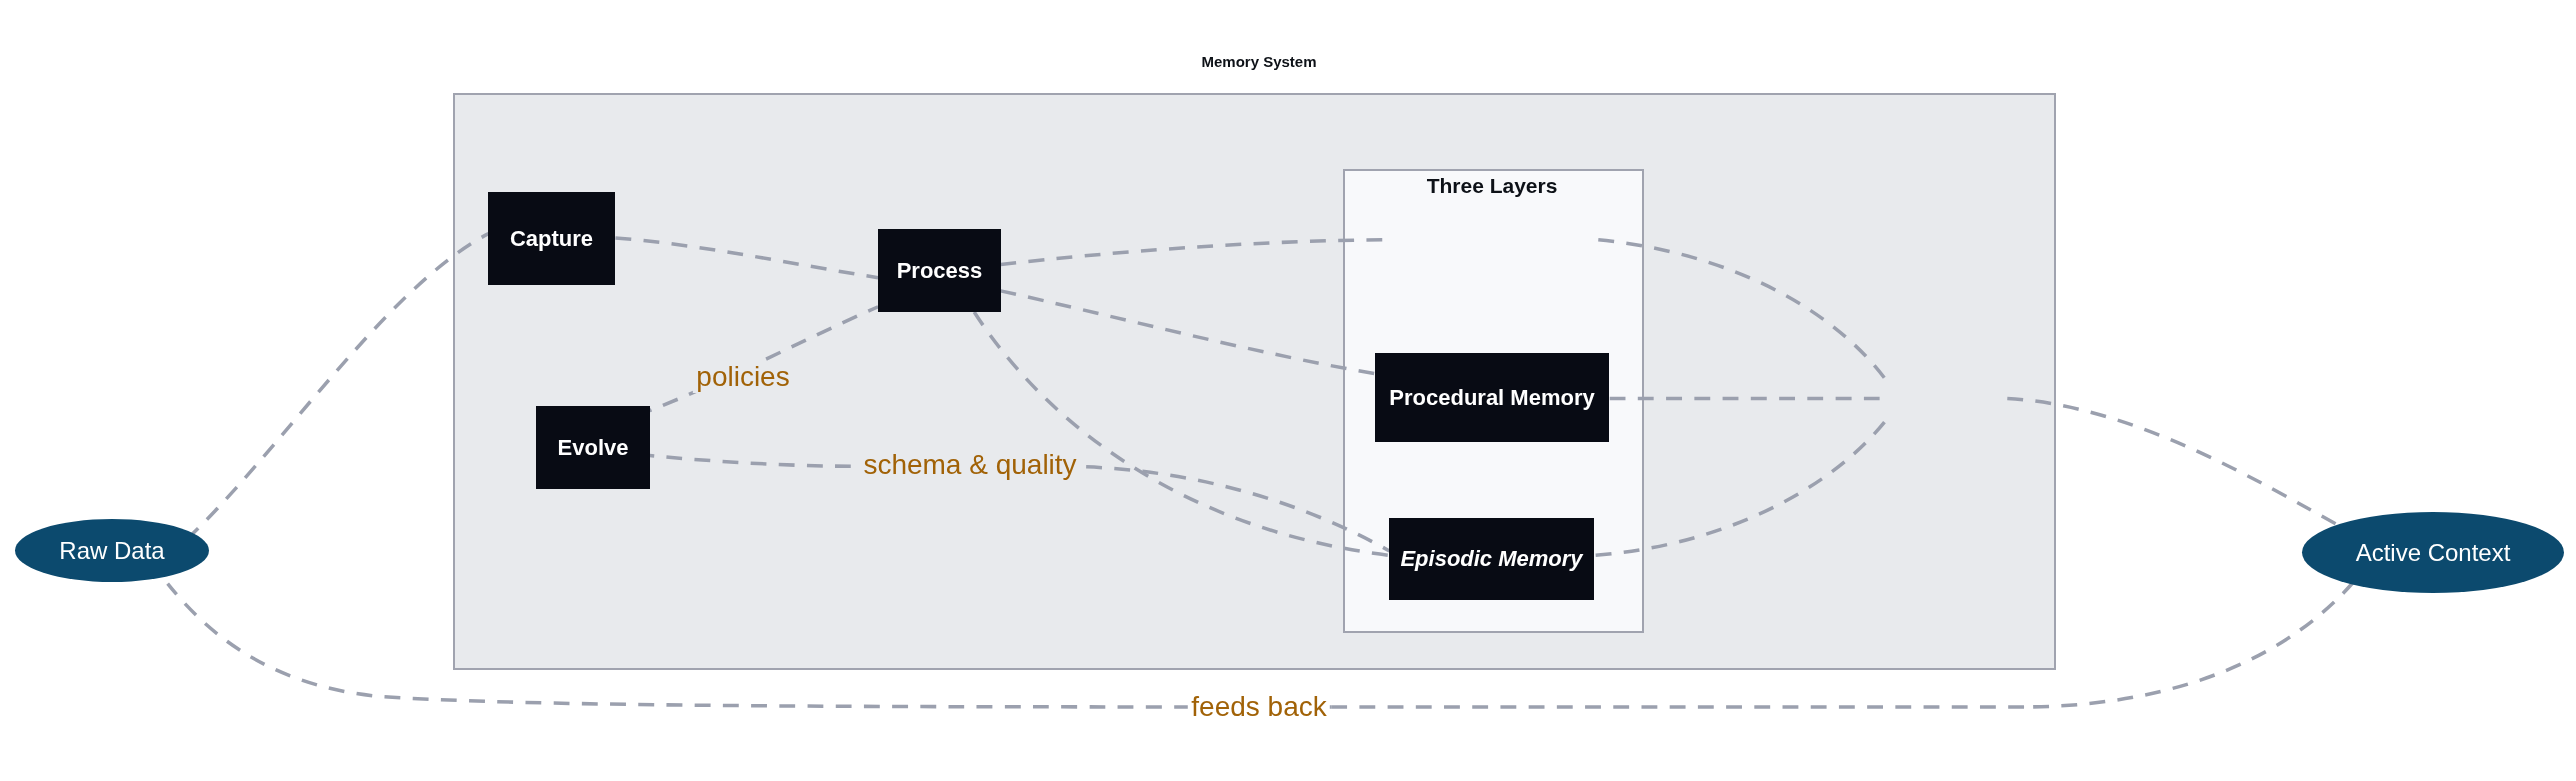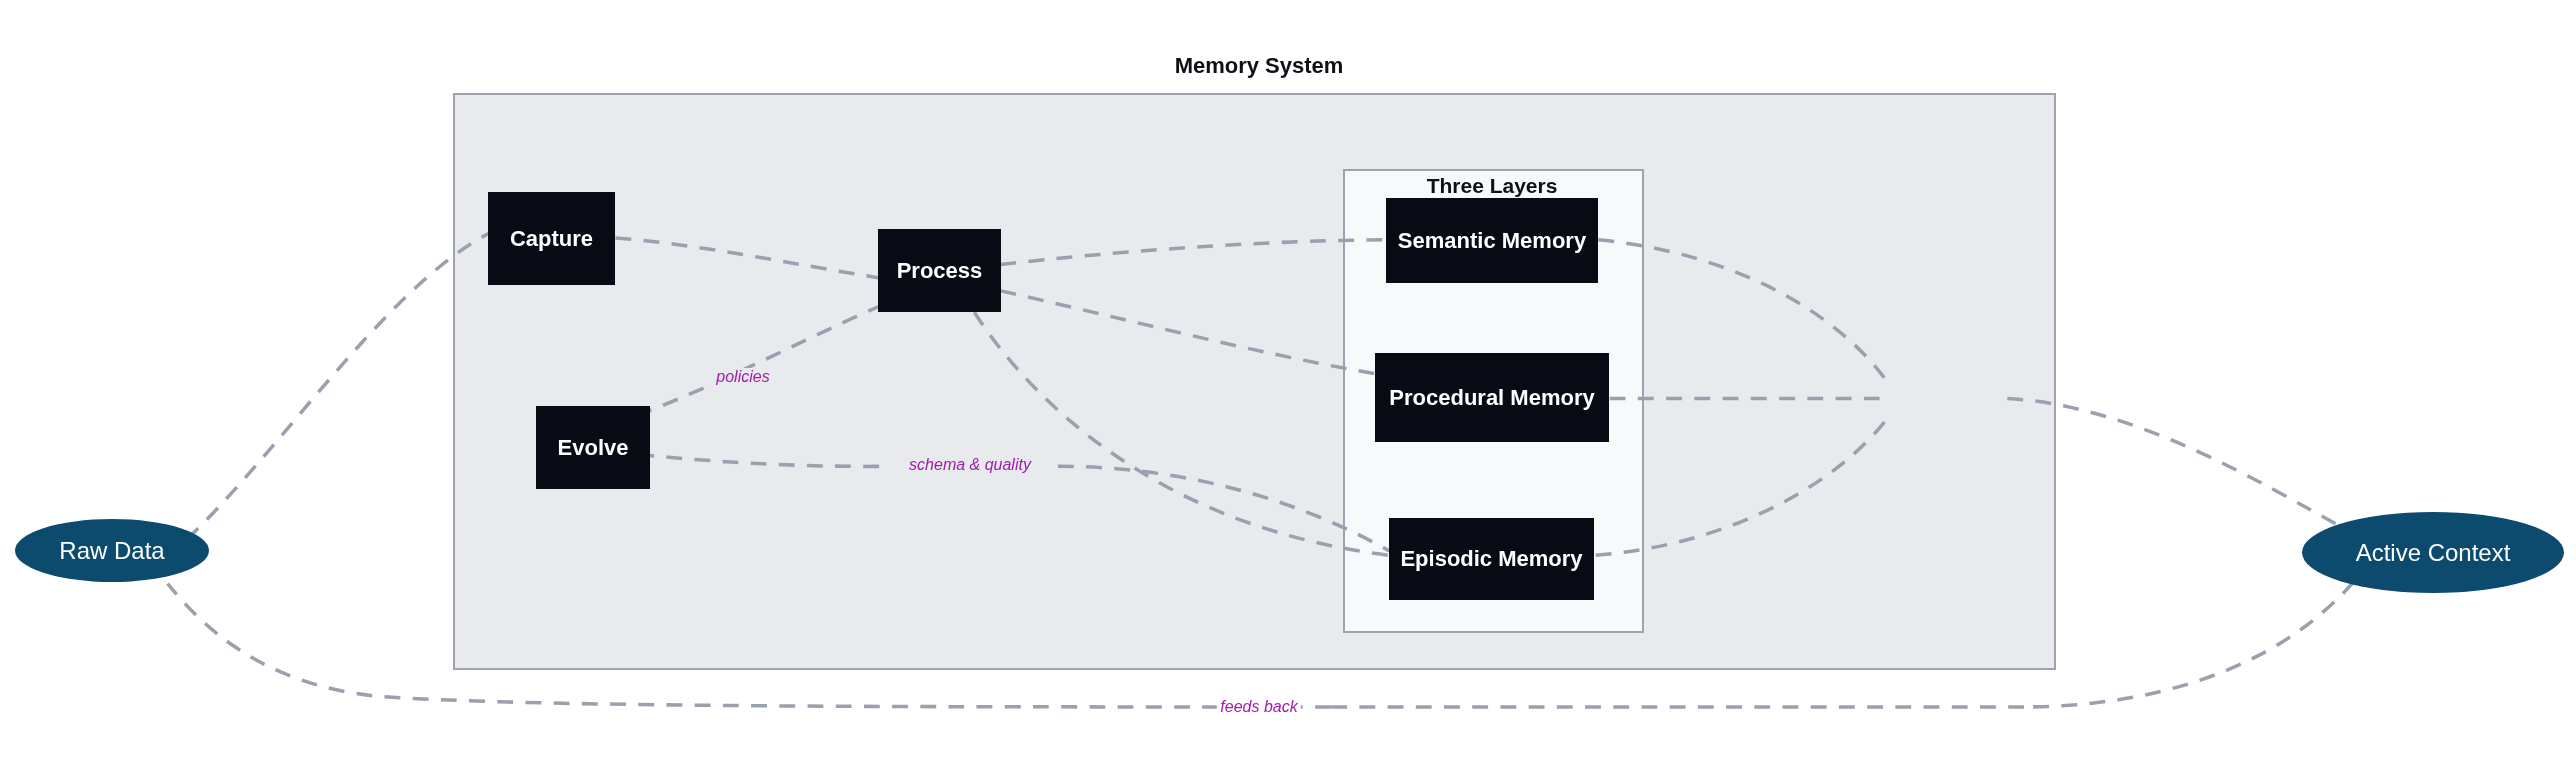--- a/index.html
+++ b/index.html
@@ -7,41 +7,41 @@
        font-family:"Liberation Sans","DejaVu Sans",sans-serif;}
   #canvas{position:absolute;inset:0;width:2576px;height:781px;}
   svg.edges{position:absolute;left:0;top:0;width:2576px;height:781px;pointer-events:none;}
   .subgraph{position:absolute;box-sizing:border-box;}
   #outer-subgraph{left:453px;top:93px;width:1603px;height:577px;
       background:#e8eaed;border:2.6px solid #a0a3af;}
   #inner-subgraph{left:1343px;top:169px;width:301px;height:464px;
       background:#f8f9fb;border:2.6px solid #a0a3af;}
   .subgraph-title{position:absolute;color:#0d1117;font-weight:bold;
       white-space:nowrap;transform:translateX(-50%);}
-  #outer-title{left:1259px;top:53px;font-size:22px;}
+  #outer-title{left:1259px;top:53px;font-size:15px;}
   #inner-title{left:1492px;top:126px;font-size:21px;margin-top:48px;}
   .node{position:absolute;box-sizing:border-box;display:flex;
       align-items:center;justify-content:center;
       background:#080b14;border:0.9px solid #080b14;color:#ffffff;
       font-size:22px;font-weight:bold;white-space:nowrap;text-align:center;}
   .ellipse{position:absolute;box-sizing:border-box;display:flex;
       align-items:center;justify-content:center;
       background:#0c4a6e;color:#ffffff;border-radius:50%;
       font-size:24px;white-space:nowrap;}
   #n-capture{left:488px;top:192px;width:127px;height:93px;}
   #n-process{left:878px;top:229px;width:123px;height:83px;}
   #n-evolve{left:495px;top:406px;width:114px;height:83px;margin-left:41px;}
   #n-semantic{left:1386px;top:198px;width:212px;height:85px;}
   #n-procedural{left:1375px;top:353px;width:234px;height:89px;}
-  #n-episodic{left:1389px;top:518px;width:205px;height:82px;}
+  #n-episodic{left:1389px;top:518px;width:205px;height:82px;font-style:italic;}
   #n-retrieve{left:1887px;top:360px;width:120px;height:82px;}
   #n-rawdata{left:15px;top:519px;width:194px;height:63px;}
   #n-activecontext{left:2302px;top:512px;width:262px;height:81px;}
   .edge-label{position:absolute;transform:translate(-50%,-50%);
-      color:#a21caf;font-size:16px;font-style:italic;white-space:nowrap;
+      color:#a16207;font-size:28px;white-space:nowrap;
       background:#e8eaed;padding:0 3.5px;}
   #lbl-feeds{background:#ffffff;}
 </style>
 </head>
 <body>
 
 <div id="canvas">
 
   <div class="subgraph" id="outer-subgraph"></div>
   <div class="subgraph" id="inner-subgraph"></div>
@@ -82,21 +82,20 @@
   <div class="subgraph-title" id="inner-title">Three Layers</div>
 
   <div class="ellipse plain" id="n-rawdata">Raw Data</div>
 
   <div class="node" id="n-capture">Capture</div>
 
   <div class="node" id="n-process">Process</div>
 
   <div class="node" id="n-evolve">Evolve</div>
 
-  <div class="node" id="n-semantic">Semantic Memory</div>
 
   <div class="node" id="n-procedural">Procedural Memory</div>
 
   <div class="node" id="n-episodic">Episodic Memory</div>
 
 
   <div class="ellipse" id="n-activecontext">Active Context</div>
 
   <div class="edge-label" id="lbl-policies" style="left:743px;top:377px;">policies</div>
 

